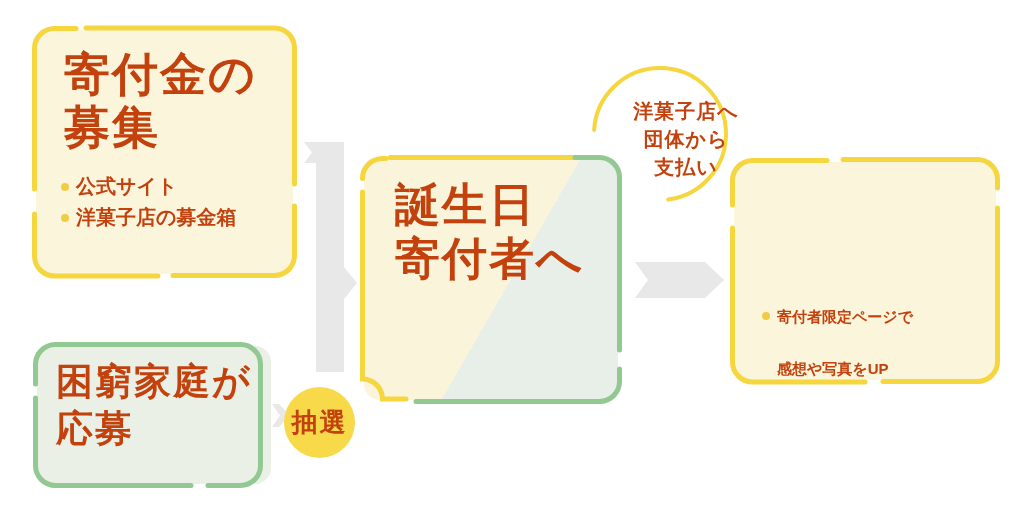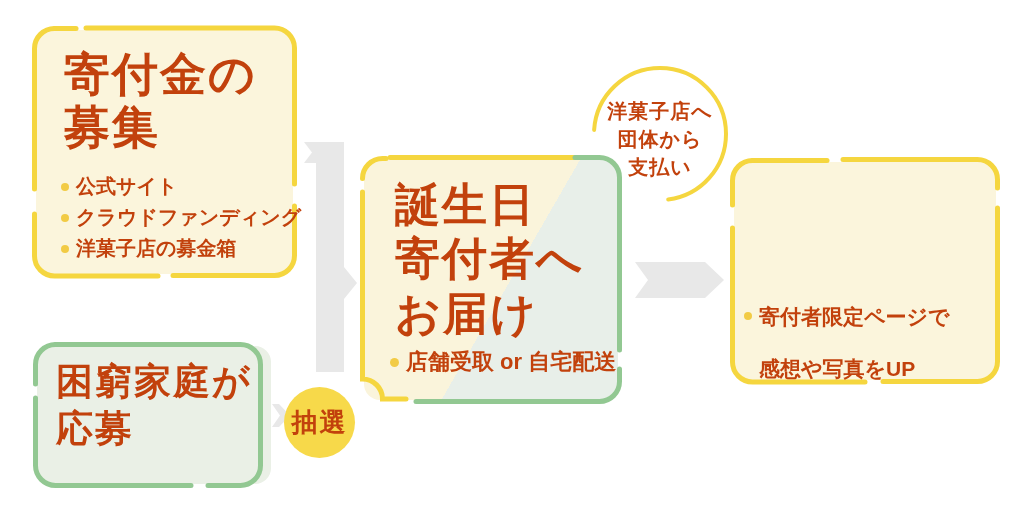--- a/index.html
+++ b/index.html
@@ -50,24 +50,20 @@
       <div>寄付金の</div>
       <div>募集</div>
     </div>
     <ul class="bullets" style="left:29px;top:145px;font-size:20px;">
       <li class="bullet-row" style="height:31px;">
         <span class="dot"></span>
         <span class="bullet-text">公式サイト</span>
       </li>
       <li class="bullet-row" style="height:31px;">
         <span class="dot"></span>
-        <span class="bullet-text">クラウドファンディング</span>
-      </li>
-      <li class="bullet-row" style="height:31px;">
-        <span class="dot"></span>
         <span class="bullet-text">洋菓子店の募金箱</span>
       </li>
     </ul>
   </div>
 
   <div class="box" style="left:33px;top:342px;width:230px;height:146px;padding-left:12px;">
     <div class="fill" style="background:#EAF0E6;"></div>
     <svg class="border-svg" width="230" height="146" viewBox="0 0 230 146">
       <g stroke="#92C892">
         <path d="M22.5 2.5 H207.5 A20 20 0 0 1 227.5 22.5 V123.5 A20 20 0 0 1 207.5 143.5 H175"></path>
@@ -90,56 +86,49 @@
         <path d="M2.5 36 V223 A20 20 0 0 1 22.5 243 H46"></path>
       </g>
       <g stroke="#92C892">
         <path d="M215 1.5 H239.5 A20 20 0 0 1 259.5 21.5 V194"></path>
         <path d="M259.5 213 V225.5 A20 20 0 0 1 239.5 245.5 H56"></path>
       </g>
     </svg>
     <div class="title" style="left:35px;top:22px;font-size:45px;line-height:1.21;">
       <div>誕生日</div>
       <div>寄付者へ</div>
-      <div>お届け</div>
     </div>
-    <ul class="bullets" style="left:30px;top:192px;font-size:22px;">
-      <li class="bullet-row" style="height:28px;">
-        <span class="dot" style="width:9px;height:9px;"></span>
-        <span class="bullet-text">店舗受取 or 自宅配送</span>
-      </li>
-    </ul>
   </div>
 
   <div class="box" style="left:730px;top:158px;width:270px;height:226px;">
     <div class="fill" style="background:#FBF5DC;"></div>
     <svg class="border-svg" width="270" height="226" viewBox="0 0 270 226">
       <g stroke="#F5D63F">
         <path d="M22.5 2.5 H97"></path>
         <path d="M113 1.5 H247.5 A20 20 0 0 1 267.5 21.5 V30"></path>
         <path d="M267.5 50 V203.5 A20 20 0 0 1 247.5 223.5 H153"></path>
         <path d="M135 224 H22.5 A20 20 0 0 1 2.5 204 V70"></path>
         <path d="M2.5 47 V22.5 A20 20 0 0 1 22.5 2.5"></path>
       </g>
     </svg>
     <div class="title" style="left:27px;top:14px;font-size:44px;line-height:1.18;">
     </div>
-    <ul class="bullets" style="left:14px;top:146px;font-size:21px;">
+    <ul class="bullets" style="left:32px;top:146px;font-size:15px;">
       <li class="bullet-row" style="align-items:flex-start;">
         <span class="dot" style="margin-top:8px;"></span>
         <span class="bullet-text two-line" style="line-height:26px;"><span>寄付者限定ページで</span><br>
               <span>感想や写真をUP</span></span>
       </li>
     </ul>
   </div>
 
   <svg class="abs" style="left:590px;top:64px;" width="140" height="140" viewBox="0 0 140 140">
     <circle cx="70" cy="70" r="66" fill="none" stroke="#F5D63F" stroke-width="4" stroke-linecap="round" pathLength="100" stroke-dasharray="72 28" stroke-dashoffset="-51"></circle>
   </svg>
-  <div class="payment-text" style="left:590px;top:97px;width:140px;">
+  <div class="payment-text" style="left:616px;top:97px;width:140px;">
     <div>洋菓子店へ</div>
     <div>団体から</div>
     <div>支払い</div>
   </div>
 
   <div class="lottery" style="left:284px;top:387px;width:71px;height:71px;">
     <span>抽選</span>
   </div>
 
 </div>

